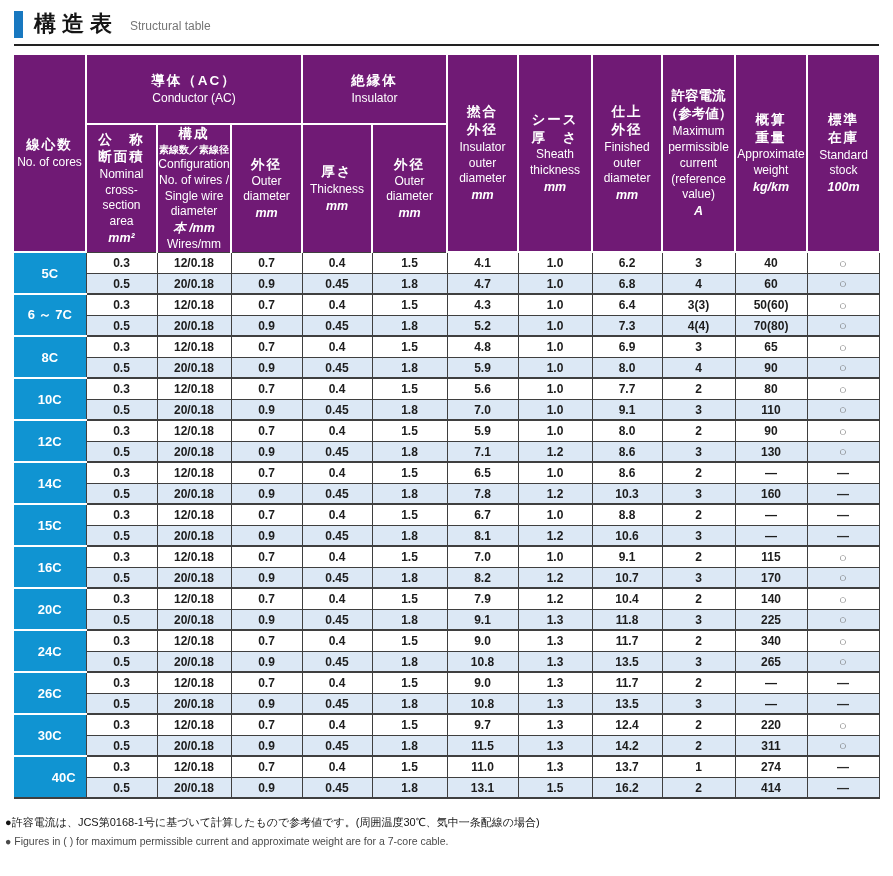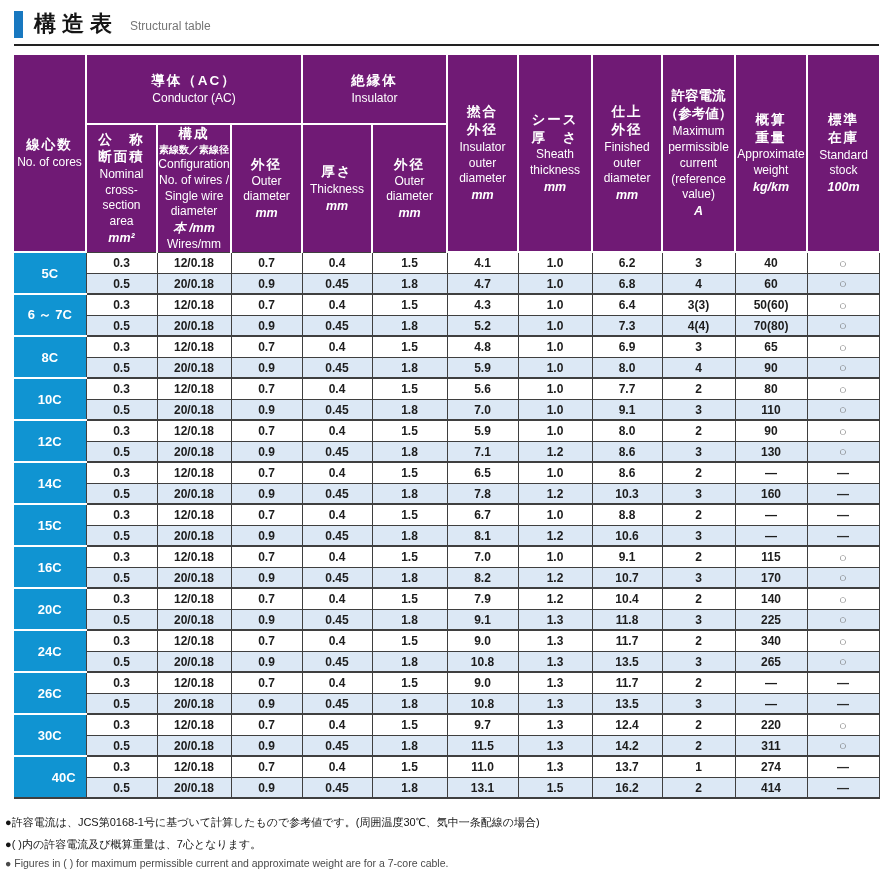--- a/index.html
+++ b/index.html
@@ -514,15 +514,14 @@
         <td>16.2</td>
         <td>2</td>
         <td>414</td>
         <td class="stock dash">—</td>
       </tr>
     </tbody>
 </table>
 
 <div class="notes">
   <div class="note-ja">●許容電流は、JCS第0168-1号に基づいて計算したもので参考値です。(周囲温度30℃、気中一条配線の場合)</div>
-  <div class="note-ja">●( )内の許容電流及び概算重量は、7心となります。</div>
   <div class="note-en">● Figures in ( ) for maximum permissible current and approximate weight are for a 7-core cable.</div>
 </div>
 
 </body></html>

